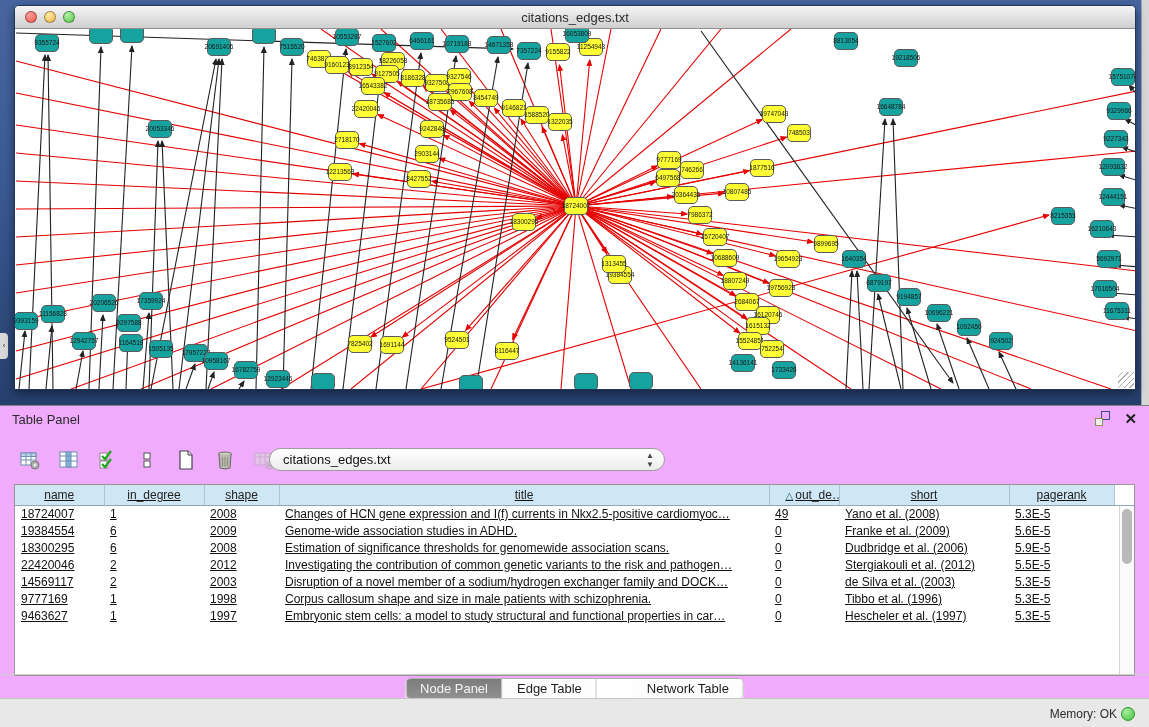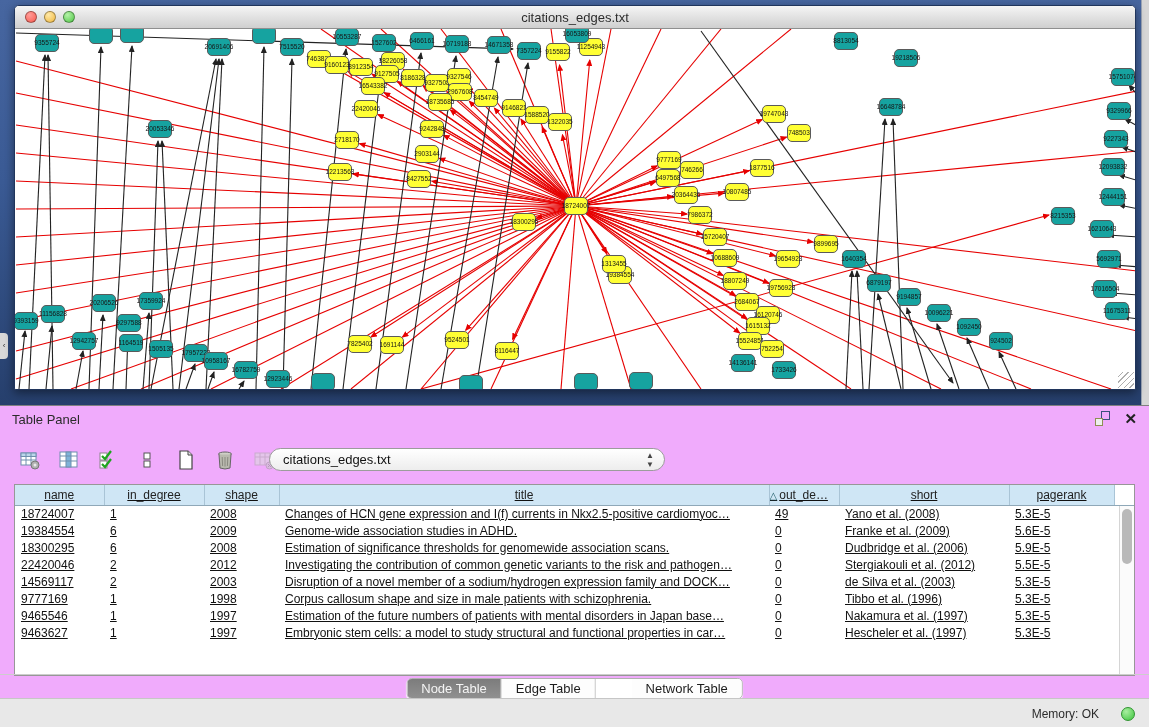--- a/index.html
+++ b/index.html
@@ -49,36 +49,36 @@
   .dropdown { position:absolute; left:269px; top:42px; width:396px; height:23px;
     background:linear-gradient(180deg,#ffffff,#ededed); border:1px solid #9c9c9c; border-radius:12px;
     font-size:13px; color:#111; line-height:21px; padding-left:13px; }
   .dropdown .stepper { position:absolute; right:10px; top:2px; font-size:8px; color:#444; line-height:9px; text-align:center; }
 
   .table-wrap { position:absolute; left:14px; top:78px; width:1121px; height:192px;
     background:#fff; border:1px solid #979797; overflow:hidden; }
   table.datatable { border-collapse:collapse; table-layout:fixed; width:1119px; font-size:12px; color:#111;text-decoration:underline; }
   table.datatable th { height:20px; background:#cfe6f5; border-right:1px solid #a9c4d6; border-bottom:1px solid #8fa8b8;
     font-weight:normal; font-size:12px; color:#222; text-align:center; overflow:hidden; white-space:nowrap; }
-  table.datatable th.sorted { text-align:left; padding-left:0; }
+  table.datatable th.sorted { text-align:left; padding-left:16px; }
   table.datatable th .tri { color:#2a6570; font-size:10px; margin-right:2px; }
   table.datatable td { height:17px; padding:0 0 0 6px; overflow:hidden; white-space:nowrap; background:#fff; }
   .vscroll { position:absolute; right:0; top:21px; bottom:0; width:15px; background:#fbfbfb; border-left:1px solid #d5d5d5; }
   .vscroll .thumb { position:absolute; left:2px; top:3px; width:10px; height:55px; background:#b9b9b9; border-radius:6px; }
 
   .tabs-row { position:absolute; left:0; top:268px; width:100%; height:24px; border-top:1px solid #cdcdcd; }
   .segmented { position:absolute; left:50%; transform:translateX(-50%); top:3px; display:flex; height:21px;
     background:#fff; border:1px solid #b0b0b0; border-radius:5px; overflow:hidden; box-shadow:0 1px 1px rgba(255,255,255,.8); }
   .segment { padding:0 14px; font-size:13px; line-height:20px; color:#1c1c1c; border-right:1px solid #c9c9c9; background:#fdfdfd; }
   .segment:last-child { border-right:none;margin-left:36px; }
   .segment.active { background:linear-gradient(180deg,#7c7c7c,#909090); color:#f4f4f4; }
 
   .status-bar { position:absolute; left:0; bottom:0; width:100%; height:29px; border-top:1px solid #c6c6c6;
     background:#e8e8e8; }
-  .memory { position:absolute; right:14px; top:0; height:29px; display:flex; align-items:center; gap:22px;
+  .memory { position:absolute; right:14px; top:0; height:29px; display:flex; align-items:center; gap:4px;
     font-size:12px; color:#2c2c2c; }
   .memory-dot { width:14px; height:14px; border-radius:50%; background:radial-gradient(circle at 35% 30%, #a9eea0, #3dc43d);
     border:1px solid #2f9430; }
 </style>
 </head>
 <body>
 
 <div class="screen">
 
   <div class="desktop">
@@ -586,66 +586,56 @@
               <td>Investigating the contribution of common genetic variants to the risk and pathogen…</td>
               <td>0</td>
               <td>Stergiakouli et al. (2012)</td>
               <td>5.5E-5</td>
               <td></td>
             </tr>
             <tr>
               <td>14569117</td>
               <td>2</td>
               <td>2003</td>
-              <td>Disruption of a novel member of a sodium/hydrogen expression family and DOCK…</td>
+              <td>Disruption of a novel member of a sodium/hydrogen exchanger family and DOCK…</td>
               <td>0</td>
               <td>de Silva et al. (2003)</td>
               <td>5.3E-5</td>
               <td></td>
             </tr>
             <tr>
               <td>9777169</td>
               <td>1</td>
               <td>1998</td>
               <td>Corpus callosum shape and size in male patients with schizophrenia.</td>
               <td>0</td>
               <td>Tibbo et al. (1996)</td>
               <td>5.3E-5</td>
               <td></td>
             </tr>
             <tr>
-              <td>9465546</td>
-              <td>1</td>
-              <td>1997</td>
-              <td>Estimation of the future numbers of patients with mental disorders in Japan base…</td>
-              <td>0</td>
-              <td>Nakamura et al. (1997)</td>
-              <td>5.3E-5</td>
-              <td></td>
-            </tr>
-            <tr>
               <td>9463627</td>
               <td>1</td>
               <td>1997</td>
               <td>Embryonic stem cells: a model to study structural and functional properties in car…</td>
               <td>0</td>
               <td>Hescheler et al. (1997)</td>
               <td>5.3E-5</td>
               <td></td>
             </tr>
           </tbody>
       </table>
       <div class="vscroll">
         <div class="thumb"></div>
       </div>
     </div>
 
     <div class="tabs-row">
       <div class="segmented" id="tabs">
-          <span class="segment active">Node Table</span>
+          <span class="segment active">Node Panel</span>
           <span class="segment">Edge Table</span>
           <span class="segment">Network Table</span>
         </div>
     </div>
 
     <div class="status-bar">
       <div class="memory">
         <span>Memory: OK</span>
         <span class="memory-dot"></span>
       </div>

